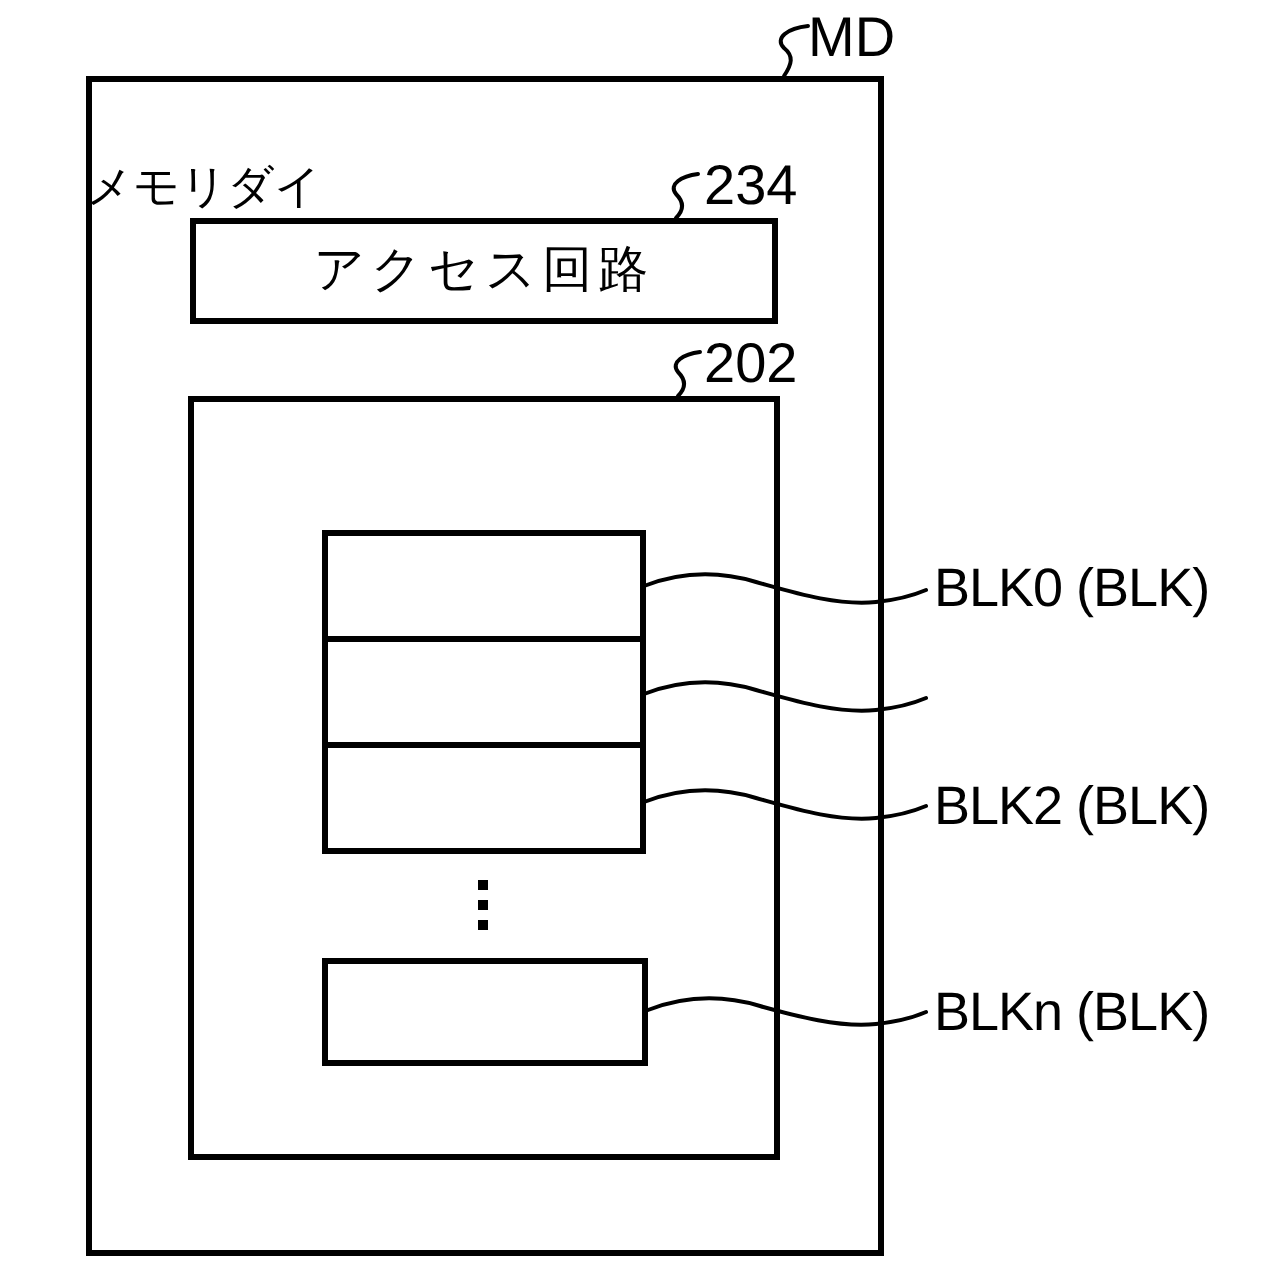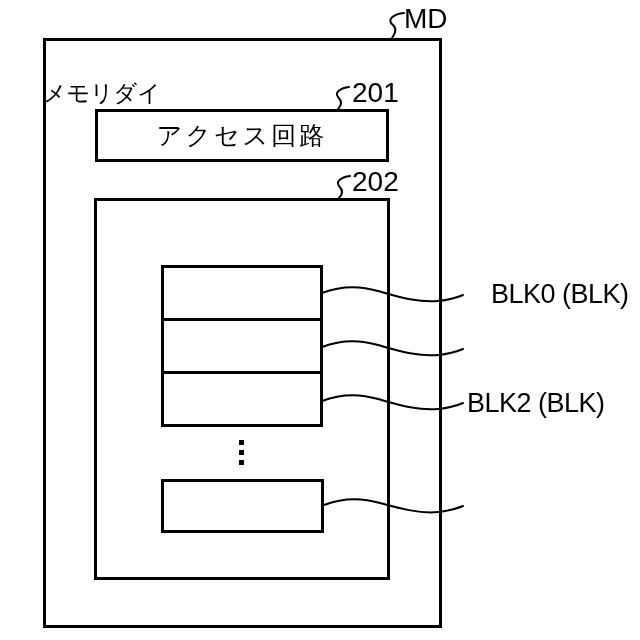--- a/index.html
+++ b/index.html
@@ -56,21 +56,21 @@
     background: #000000;
   }
   .blk-label {
     position: absolute;
     left: 467px;
     font-size: 27px;
     line-height: 27px;
     letter-spacing: -0.5px;
     white-space: nowrap;
   }
-  .blk-label-0 { top: 281px; margin-left: 24px; }
+  .blk-label-0 { top: 281px; }
   .blk-label-1 { top: 336px; }
   .blk-label-2 { top: 390px; }
   .blk-label-3 { top: 493px; }
   svg.overlay {
     position: absolute;
     left: 0; top: 0;
     width: 640px; height: 640px;
     pointer-events: none;
   }
   svg.overlay path {
@@ -95,33 +95,34 @@
     <path d="M324,505 C342,498 360,497 380,503 C398,508 420,514 438,512 C448,511 456,509 463,506"></path>
   </svg>
 
   <div class="box outer-box"></div>
   <div class="abs die-label">メモリダイ</div>
   <div class="ref-num ref-md">MD</div>
 
   <div class="box access-box">
     <span class="access-label">アクセス回路</span>
   </div>
-  <div class="ref-num ref-201">201</div>
+  <div class="ref-num ref-201">234</div>
 
   <div class="box array-box"></div>
   <div class="ref-num ref-202">202</div>
 
   <div class="box blk-box blk-box-0"></div>
   <div class="box blk-box blk-box-1"></div>
   <div class="box blk-box blk-box-2"></div>
 
   <div class="ellipsis">
     <div class="dot"></div>
     <div class="dot"></div>
     <div class="dot"></div>
   </div>
 
   <div class="box blkn-box"></div>
 
   <div class="blk-label blk-label-0">BLK0 (BLK)</div>
   <div class="blk-label blk-label-2">BLK2 (BLK)</div>
+  <div class="blk-label blk-label-3">BLKn (BLK)</div>
 
 </div>
 
 </body></html>

